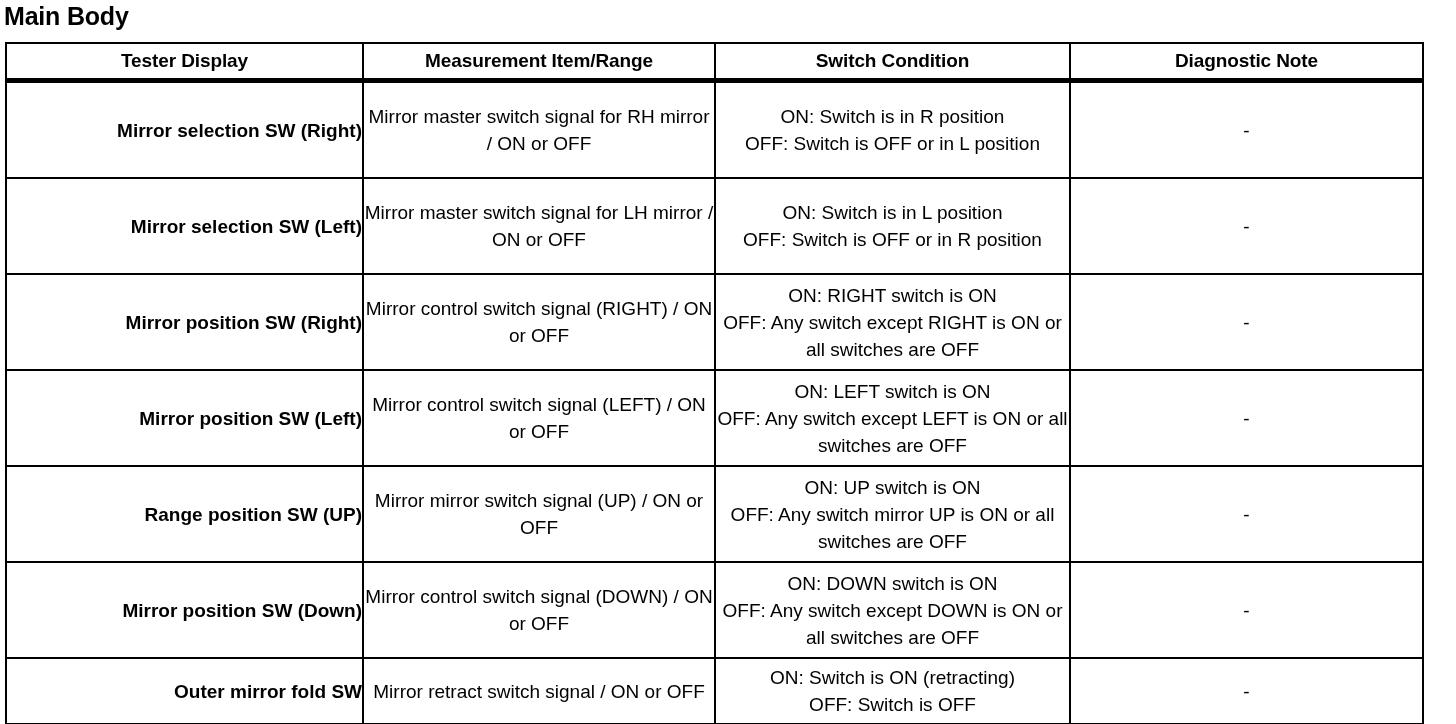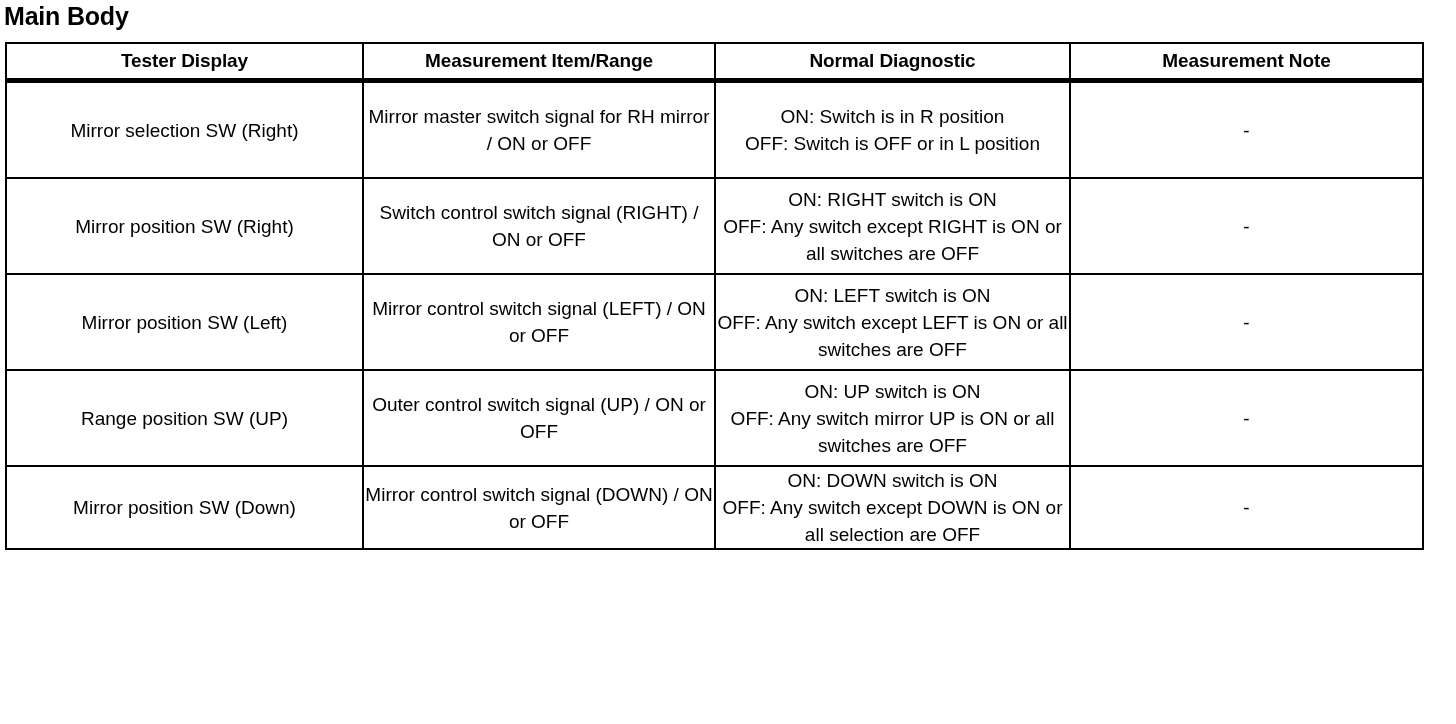--- a/index.html
+++ b/index.html
@@ -78,22 +78,23 @@
   
   tbody td {
     height: 94px;
     font-size: 19px;
     line-height: 27px;
   }
   tbody tr:last-child td {
     height: 64px;
   }
   td.col-display {
-    text-align: center;
+    text-align: right;
     padding: 0 8px;
+    font-weight: bold;
   }
   td.col-measure,
   td.col-condition {
     text-align: center;
     padding: 0 10px;
   }
   td.col-note {
     text-align: center;
     padding: 0 8px;
   }
@@ -119,22 +120,22 @@
       <colgroup>
         <col class="c1">
           <col class="c2">
           <col class="c3">
           <col class="c4">
       </colgroup>
       <thead>
         <tr>
           <th>Tester Display</th>
           <th>Measurement Item/Range</th>
-          <th>Normal Diagnostic</th>
-          <th>Measurement Note</th>
+          <th>Switch Condition</th>
+          <th>Diagnostic Note</th>
         </tr>
         <tr class="rule-row">
           <th colspan="4"></th>
         </tr>
       </thead>
       <tbody>
 
         <tr>
           <td class="col-display">
             <span class="cell-text">Mirror selection SW (Right)</span>
@@ -144,27 +145,42 @@
           </td>
           <td class="col-condition">
             <span class="cell-text">ON: Switch is in R position
 OFF: Switch is OFF or in L position</span>
           </td>
           <td class="col-note">
             <span class="dash">-</span>
           </td>
         </tr>
 
+        <tr>
+          <td class="col-display">
+            <span class="cell-text">Mirror selection SW (Left)</span>
+          </td>
+          <td class="col-measure">
+            <span class="cell-text">Mirror master switch signal for LH mirror / ON or OFF</span>
+          </td>
+          <td class="col-condition">
+            <span class="cell-text">ON: Switch is in L position
+OFF: Switch is OFF or in R position</span>
+          </td>
+          <td class="col-note">
+            <span class="dash">-</span>
+          </td>
+        </tr>
 
         <tr>
           <td class="col-display">
             <span class="cell-text">Mirror position SW (Right)</span>
           </td>
           <td class="col-measure">
-            <span class="cell-text">Switch control switch signal (RIGHT) / ON or OFF</span>
+            <span class="cell-text">Mirror control switch signal (RIGHT) / ON or OFF</span>
           </td>
           <td class="col-condition">
             <span class="cell-text">ON: RIGHT switch is ON
 OFF: Any switch except RIGHT is ON or all switches are OFF</span>
           </td>
           <td class="col-note">
             <span class="dash">-</span>
           </td>
         </tr>
 
@@ -182,45 +198,60 @@
           <td class="col-note">
             <span class="dash">-</span>
           </td>
         </tr>
 
         <tr>
           <td class="col-display">
             <span class="cell-text">Range position SW (UP)</span>
           </td>
           <td class="col-measure">
-            <span class="cell-text">Outer control switch signal (UP) / ON or OFF</span>
+            <span class="cell-text">Mirror mirror switch signal (UP) / ON or OFF</span>
           </td>
           <td class="col-condition">
             <span class="cell-text">ON: UP switch is ON
 OFF: Any switch mirror UP is ON or all switches are OFF</span>
           </td>
           <td class="col-note">
             <span class="dash">-</span>
           </td>
         </tr>
 
         <tr>
           <td class="col-display">
             <span class="cell-text">Mirror position SW (Down)</span>
           </td>
           <td class="col-measure">
             <span class="cell-text">Mirror control switch signal (DOWN) / ON or OFF</span>
           </td>
           <td class="col-condition">
             <span class="cell-text">ON: DOWN switch is ON
-OFF: Any switch except DOWN is ON or all selection are OFF</span>
-          </td>
-          <td class="col-note">
-            <span class="dash">-</span>
-          </td>
-        </tr>
-
+OFF: Any switch except DOWN is ON or all switches are OFF</span>
+          </td>
+          <td class="col-note">
+            <span class="dash">-</span>
+          </td>
+        </tr>
+
+        <tr>
+          <td class="col-display">
+            <span class="cell-text">Outer mirror fold SW</span>
+          </td>
+          <td class="col-measure">
+            <span class="cell-text">Mirror retract switch signal / ON or OFF</span>
+          </td>
+          <td class="col-condition">
+            <span class="cell-text">ON: Switch is ON (retracting)
+OFF: Switch is OFF</span>
+          </td>
+          <td class="col-note">
+            <span class="dash">-</span>
+          </td>
+        </tr>
 
       </tbody>
     </table>
   </div>
 
 </div>
 
 </body></html>

